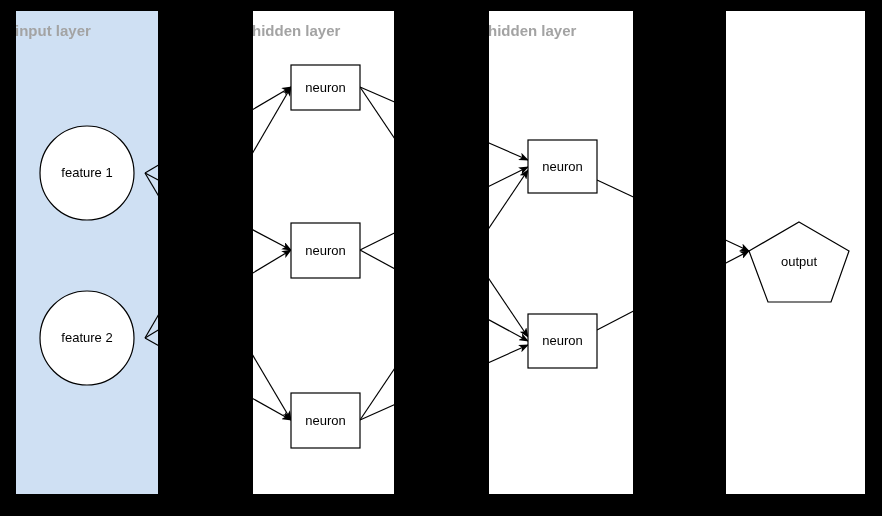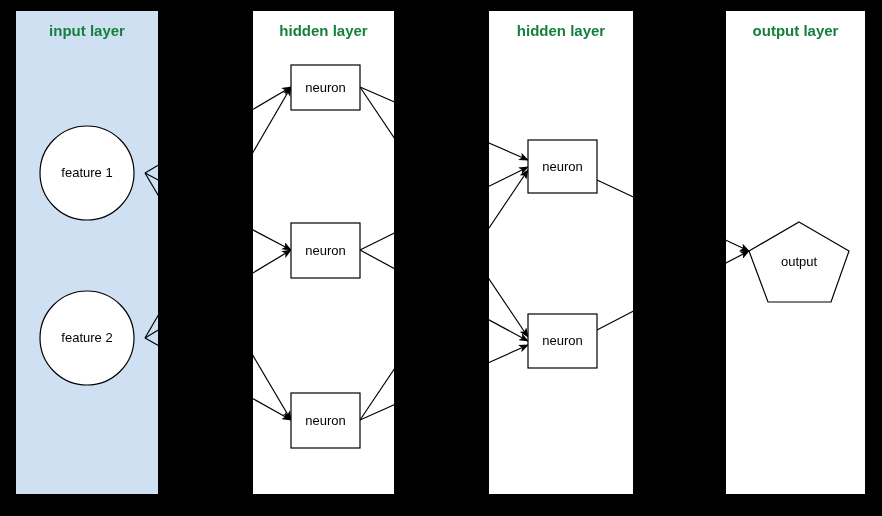--- a/index.html
+++ b/index.html
@@ -16,24 +16,23 @@
     font-family: "Liberation Sans", sans-serif;
   }
   .layer-box {
     position: absolute;
     box-sizing: border-box;
     border: 1px solid #000000;
   }
   .layer-title {
     position: absolute;
     width: 100%;
-    text-align: center;
     font-weight: bold;
     font-size: 15px;
-    color: #15803d;
+    color: #a3a3a3;
     font-family: "Liberation Sans", sans-serif;
     white-space: nowrap;
   }
   #edge-svg {
     position: absolute;
     left: 0;
     top: 0;
     width: 882px;
     height: 516px;
     pointer-events: none;
@@ -118,15 +117,14 @@
         <rect x="528" y="314" width="69" height="54" fill="#ffffff" stroke="#000000" stroke-width="1.2"></rect>
         <text class="node-label" x="562.5" y="342">neuron</text>
         <polygon points="799,222 849,251 831,302 768,302 749,251" fill="#ffffff" stroke="#000000" stroke-width="1.2"></polygon>
         <text class="node-label" x="799" y="263">output</text>
       </g>
   </svg>
 
   <div class="layer-title" id="title-0" style="left: 15px; top: 22px; width: 144px;">input layer</div>
   <div class="layer-title" id="title-1" style="left: 252px; top: 22px; width: 143px;">hidden layer</div>
   <div class="layer-title" id="title-2" style="left: 488px; top: 22px; width: 146px;">hidden layer</div>
-  <div class="layer-title" id="title-3" style="left: 725px; top: 22px; width: 141px;">output layer</div>
 
 </div>
 
 </body></html>

